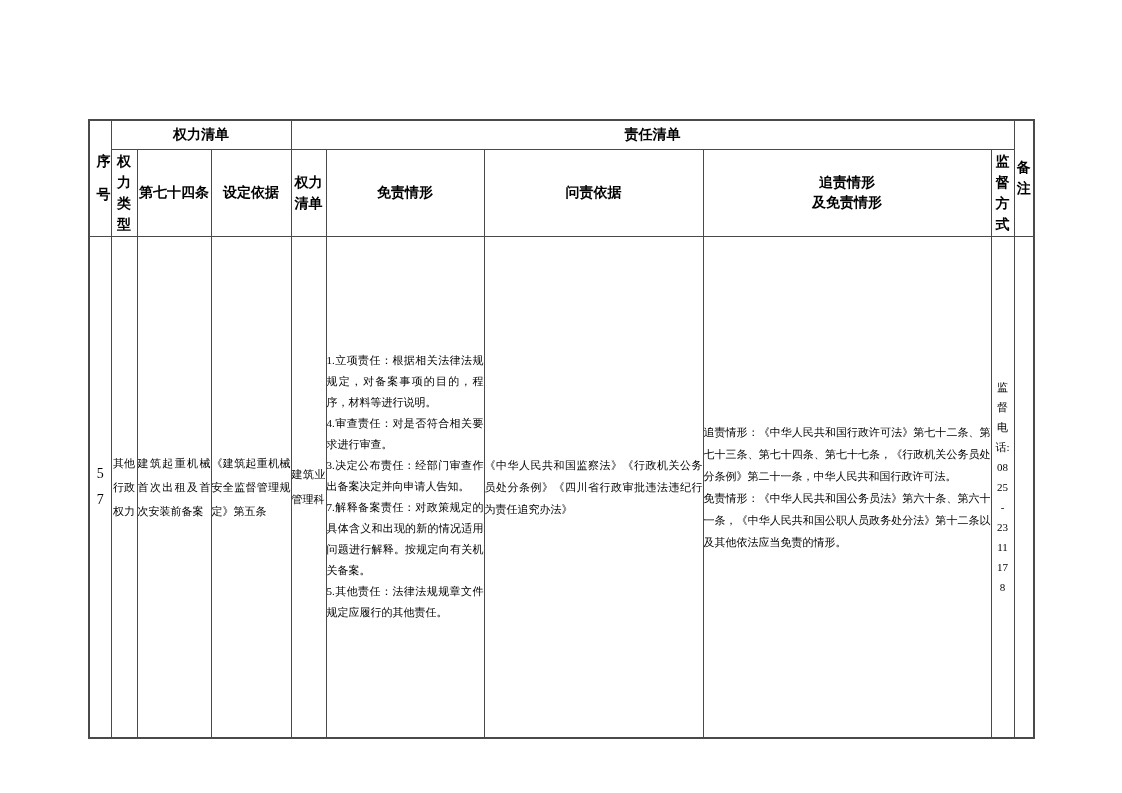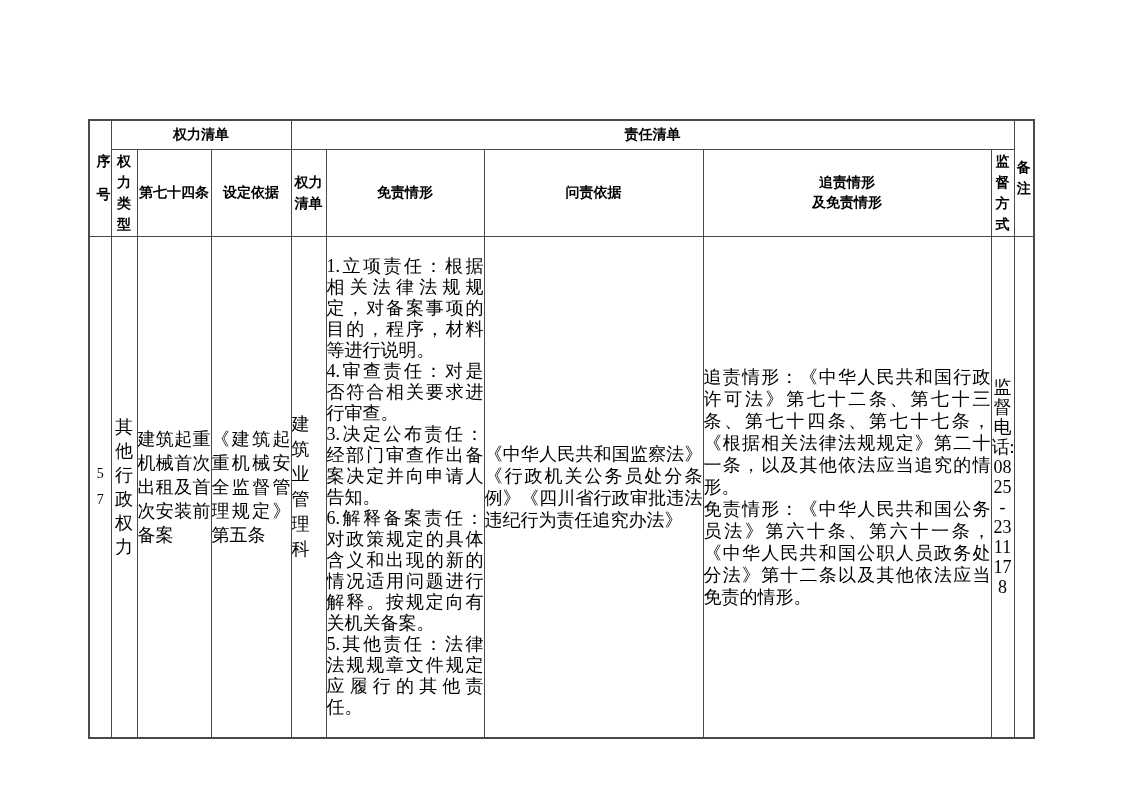--- a/index.html
+++ b/index.html
@@ -36,21 +36,21 @@
     padding: 2px;
   }
   .vnarrow {             
     word-break: break-all;
     line-height: 21px;
     padding: 2px 1px;
   }
   td.serialhead { line-height: 33px; text-align: right; }
 
   
-  .bc { font-size: 18px; }
+  .bc { font-size: 11px; }
   .center { text-align: center; }
   .serial { line-height: 26px; font-size: 14px; }
   .vtext  { word-break: break-all; text-align: center; line-height: 24px; padding: 2px 6px; }
   .justblk { text-align: justify; word-break: break-all; line-height: 24px; padding: 3px 5px; }
   .subject { text-align: justify; word-break: break-all; line-height: 25px; padding: 3px 4px; font-family: Liberation Serif, serif; }
   .duties  { text-align: justify; line-height: 21px; padding: 4px 8px; }
   .duties p, .pursuit p { margin: 0; }
   .accbasis { text-align: justify; line-height: 22px; padding: 4px 8px; }
   .pursuit  { text-align: justify; line-height: 22px; padding: 4px 9px; }
   .phone { line-height: 20px; padding: 2px 1px; text-align: center; word-break: break-all; }
@@ -92,26 +92,26 @@
     <tr class="bodyrow">
       <td class="bc center serial">5<br>7</td>
       <td class="bc vtext">其他行政权力</td>
       <td class="bc justblk">建筑起重机械首次出租及首次安装前备案</td>
       <td class="bc justblk">《建筑起重机械安全监督管理规定》第五条</td>
       <td class="bc subject">建筑业管理科</td>
       <td class="bc duties">
         <p>1.立项责任：根据相关法律法规规定，对备案事项的目的，程序，材料等进行说明。</p>
         <p>4.审查责任：对是否符合相关要求进行审查。</p>
         <p>3.决定公布责任：经部门审查作出备案决定并向申请人告知。</p>
-        <p>6.解释备案责任：对政策规定的具体含义和出现的新的情况适用问题进行解释。按规定向有关机关备案。</p>
+        <p>7.解释备案责任：对政策规定的具体含义和出现的新的情况适用问题进行解释。按规定向有关机关备案。</p>
         <p>5.其他责任：法律法规规章文件规定应履行的其他责任。</p>
       </td>
       <td class="bc accbasis">《中华人民共和国监察法》《行政机关公务员处分条例》《四川省行政审批违法违纪行为责任追究办法》</td>
       <td class="bc pursuit">
-        <p>追责情形：《中华人民共和国行政许可法》第七十二条、第七十三条、第七十四条、第七十七条，《根据相关法律法规规定》第二十一条，以及其他依法应当追究的情形。</p>
+        <p>追责情形：《中华人民共和国行政许可法》第七十二条、第七十三条、第七十四条、第七十七条，《行政机关公务员处分条例》第二十一条，中华人民共和国行政许可法。</p>
         <p>免责情形：《中华人民共和国公务员法》第六十条、第六十一条，《中华人民共和国公职人员政务处分法》第十二条以及其他依法应当免责的情形。</p>
       </td>
       <td class="bc phone">监<br>督<br>电<br>话:<br>08<br>25<br>-<br>23<br>11<br>17<br>8</td>
       <td class="bc"></td>
     </tr>
   </tbody>
     </table>
 </div>
 
 </body></html>

